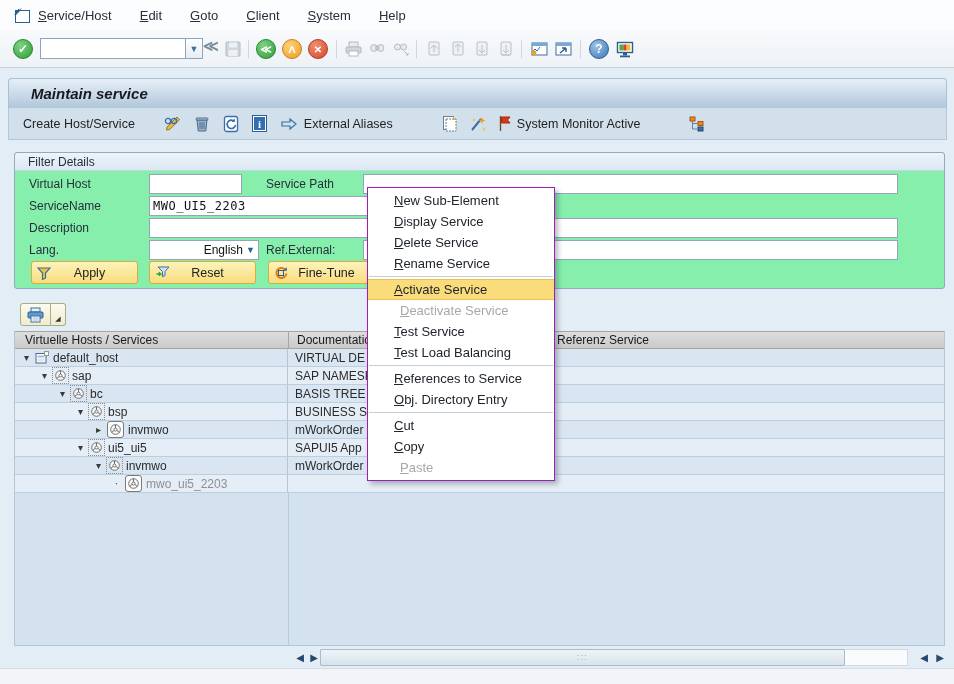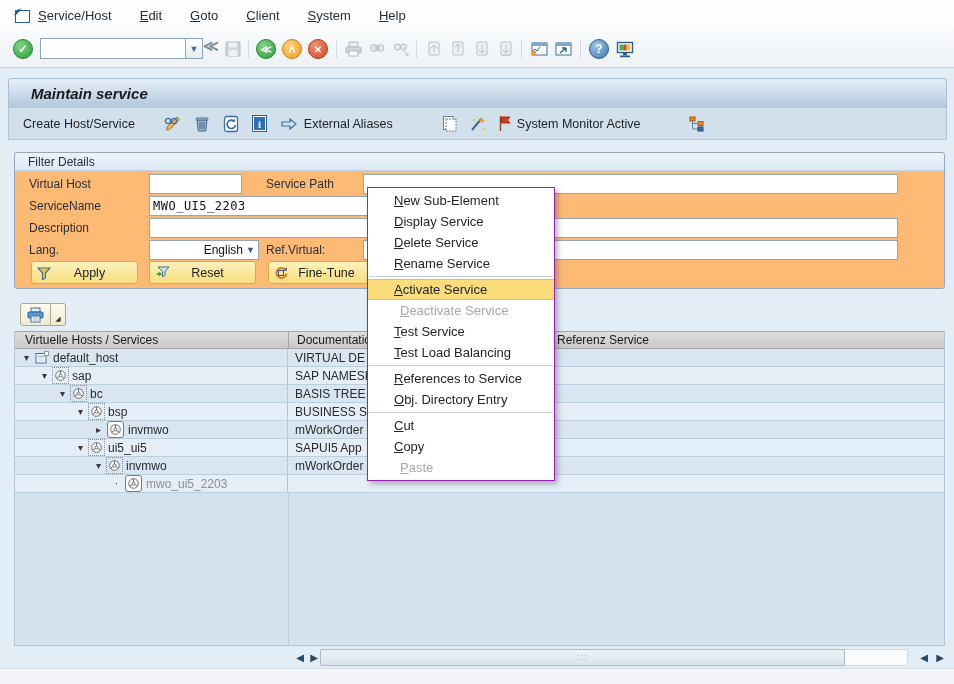--- a/index.html
+++ b/index.html
@@ -27,21 +27,21 @@
   #collapsebtn { position:absolute; left:203px; top:7px; font-size:15px; font-weight:bold; color:#7b8c9b; }
 
   
   #titleband { position:absolute; left:8px; top:78px; width:939px; height:30px; background:linear-gradient(#e6eff7 0%,#c9d9e8 55%,#b0c6da 100%); border:1px solid #a9bfd3; border-bottom:none; border-radius:4px 4px 0 0; display:flex; align-items:center; }
   #titleband .tt { font-size:15px; font-weight:bold; font-style:italic; color:#18181f; padding-left:22px; }
   #apptoolbar { position:absolute; left:8px; top:108px; width:939px; height:32px; background:#d2e0ec; border:1px solid #b4c6d6; border-top:none; display:flex; align-items:center; gap:9px; padding-left:14px; font-size:12.5px; color:#222; }
   #apptoolbar .aico { display:flex; align-items:center; justify-content:center; width:20px; height:20px; }
   #apptoolbar .sp { width:10px; }
 
   
-  #filterbox { position:absolute; left:14px; top:152px; width:931px; height:137px; border:1px solid #92a9c1; border-radius:3px; background:#fdba74; }
+  #filterbox { position:absolute; left:14px; top:152px; width:931px; height:137px; border:1px solid #92a9c1; border-radius:3px; background:#86efac; }
   #filterbox .fhead { height:18px; background:linear-gradient(#edf4fa,#dbe8f3); border-bottom:1px solid #c3d4e4; border-radius:3px 3px 0 0; font-size:12px; color:#26303c; padding:2px 0 0 13px; }
   .flabel { position:absolute; font-size:12px; color:#26303c; }
   .finput { position:absolute; height:20px; border:1px solid #93a5b7; background:#fff; font-family:"Liberation Sans",sans-serif; font-size:12px; padding:0 3px; color:#111; }
   .mono { font-family:"DejaVu Sans Mono", monospace; letter-spacing:0.5px; }
   .combo { position:absolute; height:20px; border:1px solid #93a5b7; background:#fff; display:flex; align-items:center; }
   .combo .cv { flex:1; padding-left:4px; font-size:12px; color:#111;text-align:right; }
   .combo .ca { width:15px; color:#2a5f94; font-size:9px; text-align:center; }
   .ybtn { position:absolute; height:23px; background:linear-gradient(#fdf2bb,#f7dd7e); border:1px solid #d9ad3c; border-radius:3px; display:flex; align-items:center; font-size:12.5px; color:#222; }
   .ybtn .bico { width:24px; display:flex; justify-content:center; }
   .ybtn .blbl { flex:1; text-align:center; padding-right:14px; }
@@ -308,21 +308,21 @@
   <input class="finput mono" style="left: 134px; top: 43px; width: 404px;" value="MWO_UI5_2203">
 
   <span class="flabel" style="left:14px; top:68px">Description</span>
   <input class="finput" style="left: 134px; top: 65px; width: 749px;" value="">
 
   <span class="flabel" style="left:14px; top:90px">Lang.</span>
   <div class="combo" style="left:134px; top:87px; width:110px">
     <span class="cv">English</span>
     <span class="ca">▼</span>
   </div>
-  <span class="flabel" style="left:251px; top:90px">Ref.Virtual:</span>
+  <span class="flabel" style="left:251px; top:90px">Ref.External:</span>
   <input class="finput" style="left: 348px; top: 87px; width: 535px;" value="">
 
   <div class="ybtn" style="left:16px; top:108px; width:107px">
     <span class="bico">
         <svg width="14" height="14" viewBox="0 0 14 14">
           <path d="M1 2 h12 l-4.5 5 v5 l-3 1.5 v-6.5 z" fill="#f2c23c" stroke="#3a6ea5" stroke-width="1.2"></path>
         </svg>
       </span>
     <span class="blbl">Apply</span>
   </div>

